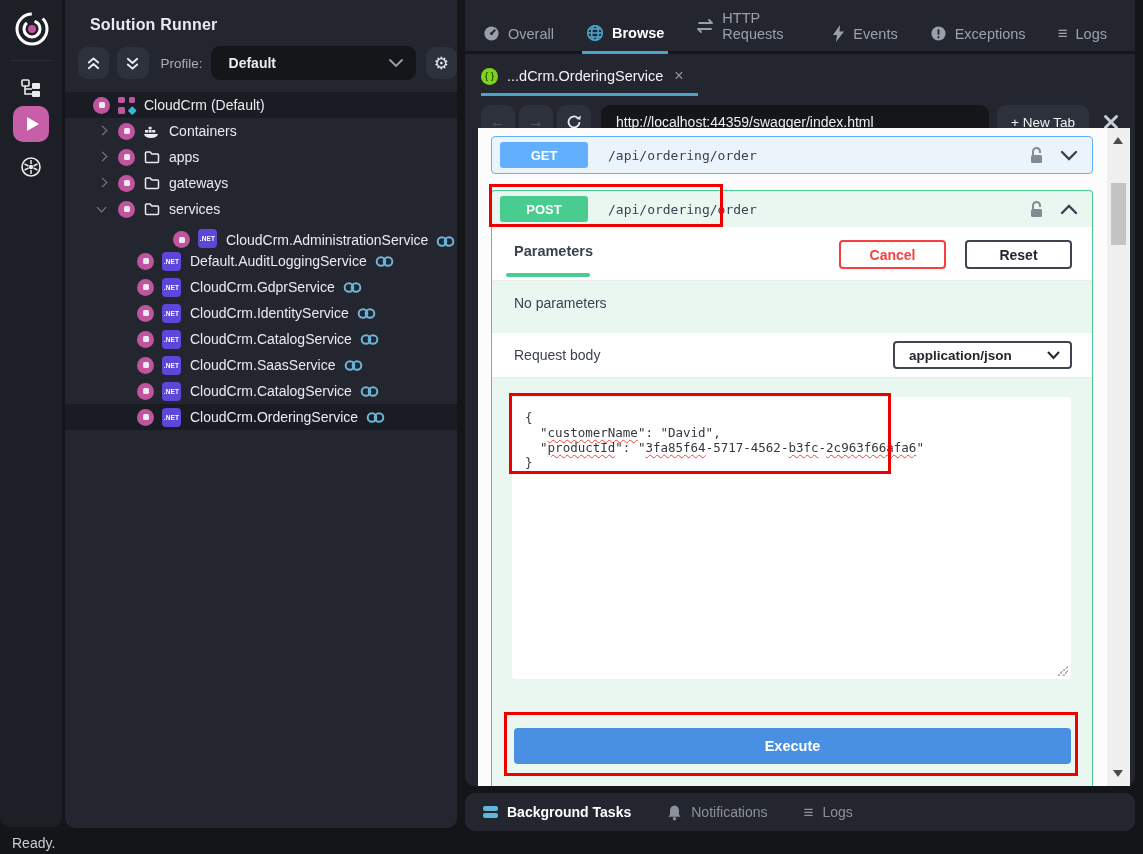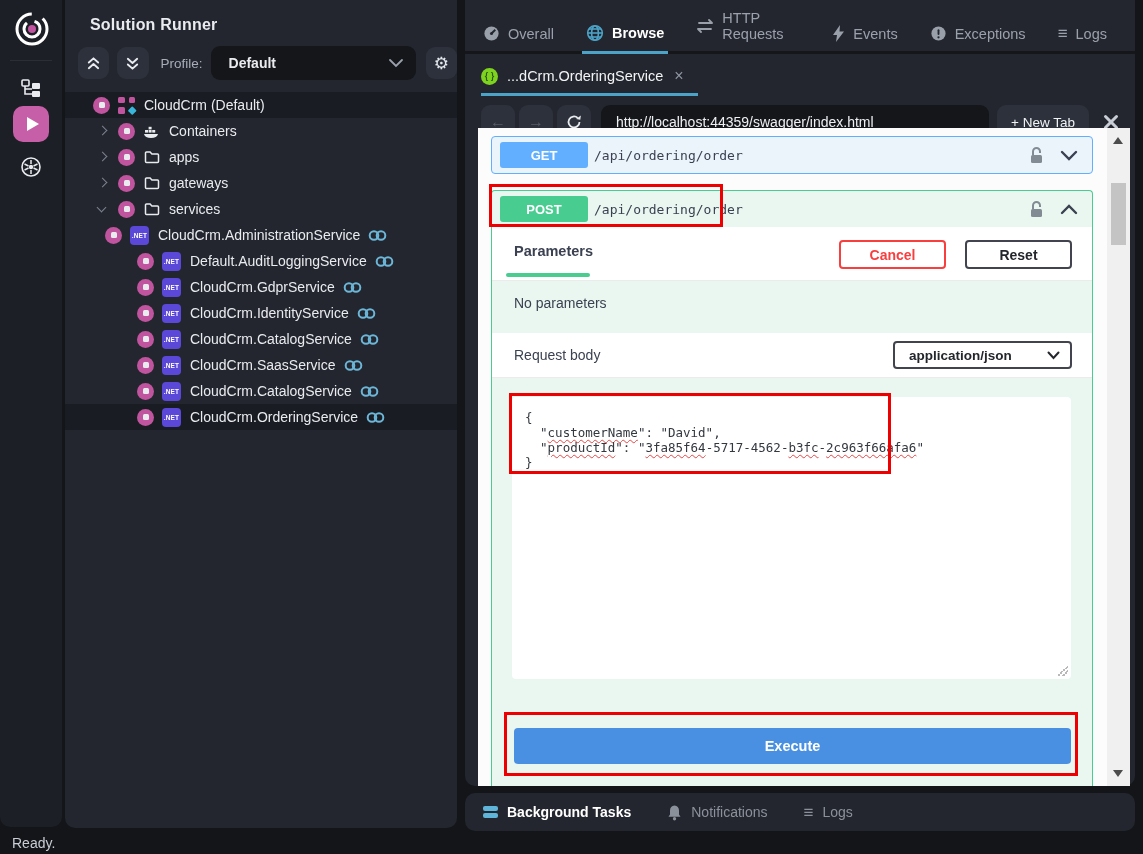--- a/index.html
+++ b/index.html
@@ -73,21 +73,21 @@
 
   
   .swagger { position:absolute; left:478px; top:128px; width:652px; height:658px; background:#fcfcfc; color:#3b4151; }
   .opblock { position:absolute; left:13px; width:602px; border-radius:4px; }
   .op-get { top:8px; height:38px; background:#ebf3fb; border:1px solid #61affe; display:flex; align-items:center; }
   .op-post { top:62px; height:596px; background:#e9f7f0; border:1px solid #49cc90; border-bottom:none; border-radius:4px 4px 0 0; }
   .post-head { height:36px; display:flex; align-items:center; }
   .method-badge { width:88px; height:26px; border-radius:3px; color:#fff; font-weight:bold; font-size:13px;
                   display:flex; align-items:center; justify-content:center; margin-left:8px; cursor:pointer; }
   .m-get { background:#61affe; } .m-post { background:#49cc90; }
-  .op-path { font-family:"DejaVu Sans Mono", monospace; font-size:13px; color:#3b4151; margin-left:6px; flex:1; }
+  .op-path { font-family:"DejaVu Sans Mono", monospace; font-size:13px; color:#3b4151; margin-left:20px; flex:1; }
   .op-icons { display:flex; align-items:center; gap:16px; margin-right:14px; }
   .lock, .op-chev { cursor:pointer; display:flex; }
 
   .sec-head { background:#fff; border-bottom:1px solid #ebebeb; position:relative; }
   .params-head { height:54px; }
   .params-title { position:absolute; left:22px; top:16px; font-size:14.5px; font-weight:bold; }
   .params-underline { position:absolute; left:14px; top:46px; width:84px; height:4px; background:#49cc90; border-radius:2px; }
   .btn-cancel { position:absolute; left:347px; top:13px; width:107px; height:29px; background:#fff; border:2px solid #f93e3e;
                 border-radius:4px; color:#f93e3e; font-weight:bold; font-size:14px; display:flex; align-items:center; justify-content:center; cursor:pointer; }
   .btn-reset { position:absolute; left:473px; top:13px; width:107px; height:29px; background:#fff; border:2px solid #41444e;
@@ -254,21 +254,21 @@
           <span class="donut">
             <i></i>
           </span>
           <span class="type-icon">
             <svg width="16" height="14" viewBox="0 0 16 14" fill="none" stroke="#e9ebef" stroke-width="1.5">
               <path d="M1.5 3 a1 1 0 0 1 1-1 h3.6 l1.8 2 h5.6 a1 1 0 0 1 1 1 v6.5 a1 1 0 0 1 -1 1 H2.5 a1 1 0 0 1 -1-1 Z"></path>
             </svg>
           </span>
           <span>services</span>
         </div>
-        <div class="tree-row" style="padding-left: 40px;">
+        <div class="tree-row" style="padding-left: 108px; align-items: flex-end;">
           <span class="donut">
             <i></i>
           </span>
           <span class="net-badge">.NET</span>
           <span>CloudCrm.AdministrationService</span>
           <span class="link-ic">
             <svg width="19" height="13" viewBox="0 0 19 13" fill="none" stroke="#6cb6d8" stroke-width="2">
               <circle cx="6" cy="6.5" r="4.3"></circle>
               <circle cx="13" cy="6.5" r="4.3"></circle>
             </svg>

